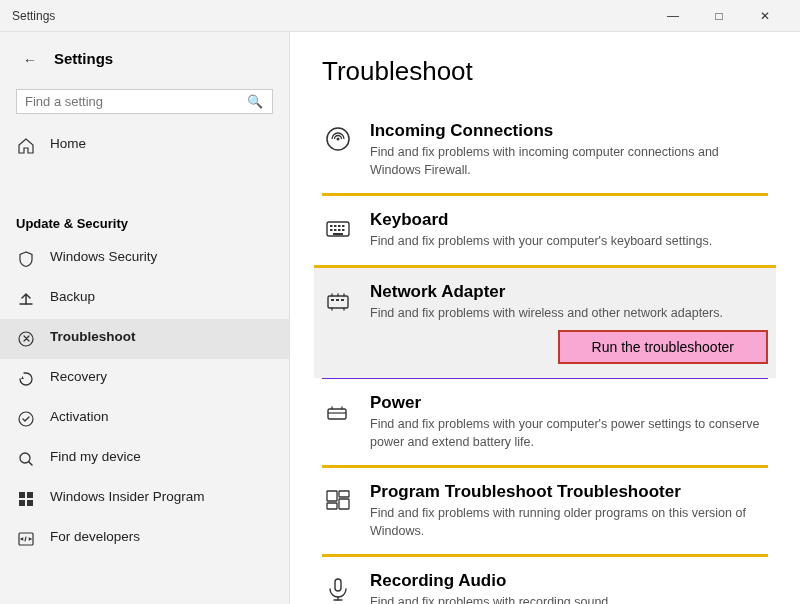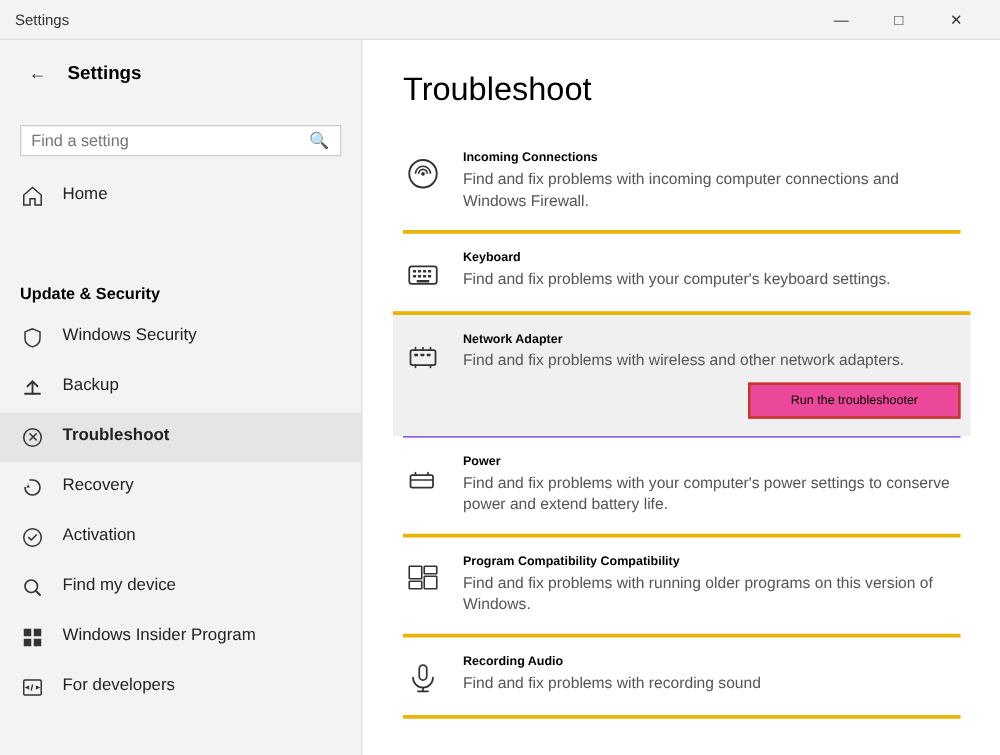--- a/index.html
+++ b/index.html
@@ -86,21 +86,21 @@
       color: #333;
     }
 
     .sidebar-app-title {
       font-size: 15px;
       font-weight: 600;
       color: #000;
     }
 
     .search-box {
-      margin: 16px 16px 12px;
+      margin: 5px 16px 12px;
       display: flex;
       align-items: center;
       border: 1px solid #ccc;
       background: #fff;
       padding: 4px 8px;
       gap: 6px;
     }
     .search-box input {
       border: none;
       outline: none;
@@ -183,44 +183,44 @@
       flex-shrink: 0;
       margin-top: 2px;
       color: #333;
     }
 
     .item-text {
       flex: 1;
     }
 
     .item-title {
-      font-size: 10px;
+      font-size: 17px;
       font-weight: 600;
       color: #000;
       margin-bottom: 3px;
     }
 
     .item-desc {
       font-size: 12.5px;
       color: #555;
       line-height: 1.4;
     }
 
     .run-btn-container {
       display: flex;
       justify-content: flex-end;
       margin-top: 8px;
     }
 
     .run-btn {
       border: 2px solid #c0392b;
-      background: #ec4899;
+      background: #f9a8d4;
       color: #000;
       padding: 7px 32px;
-      font-size: 10px;
+      font-size: 14px;
       cursor: pointer;
       font-family: 'Segoe UI', Arial, sans-serif;
     }
 
     
     .troubleshoot-item + .troubleshoot-item {
       border-top: 3px solid #eab308;
     }
     .troubleshoot-item.highlighted + .troubleshoot-item {
       border-top: 1px solid #6d28d9;
@@ -428,21 +428,21 @@
     <div class="troubleshoot-item">
       <div class="item-icon">
         <svg width="28" height="28" viewBox="0 0 28 28">
           <rect x="3" y="5" width="10" height="10" rx="0.5" stroke="#333" stroke-width="1.3" fill="none"></rect>
           <rect x="3" y="17" width="10" height="6" rx="0.5" stroke="#333" stroke-width="1.3" fill="none"></rect>
           <rect x="15" y="5" width="10" height="6" rx="0.5" stroke="#333" stroke-width="1.3" fill="none"></rect>
           <rect x="15" y="13" width="10" height="10" rx="0.5" stroke="#333" stroke-width="1.3" fill="none"></rect>
         </svg>
       </div>
       <div class="item-text">
-        <div class="item-title">Program Compatibility Compatibility</div>
+        <div class="item-title">Program Troubleshoot Troubleshooter</div>
         <div class="item-desc">Find and fix problems with running older programs on this version of Windows.</div>
       </div>
     </div>
 
     <div class="troubleshoot-item">
       <div class="item-icon">
         <svg width="28" height="28" viewBox="0 0 28 28">
           <rect x="11" y="4" width="6" height="12" rx="3" stroke="#333" stroke-width="1.4" fill="none"></rect>
           <path d="M6 14a8 8 0 0016 0" stroke="#333" stroke-width="1.4" fill="none" stroke-linecap="round"></path>
           <path d="M14 22v3" stroke="#333" stroke-width="1.4" stroke-linecap="round"></path>

